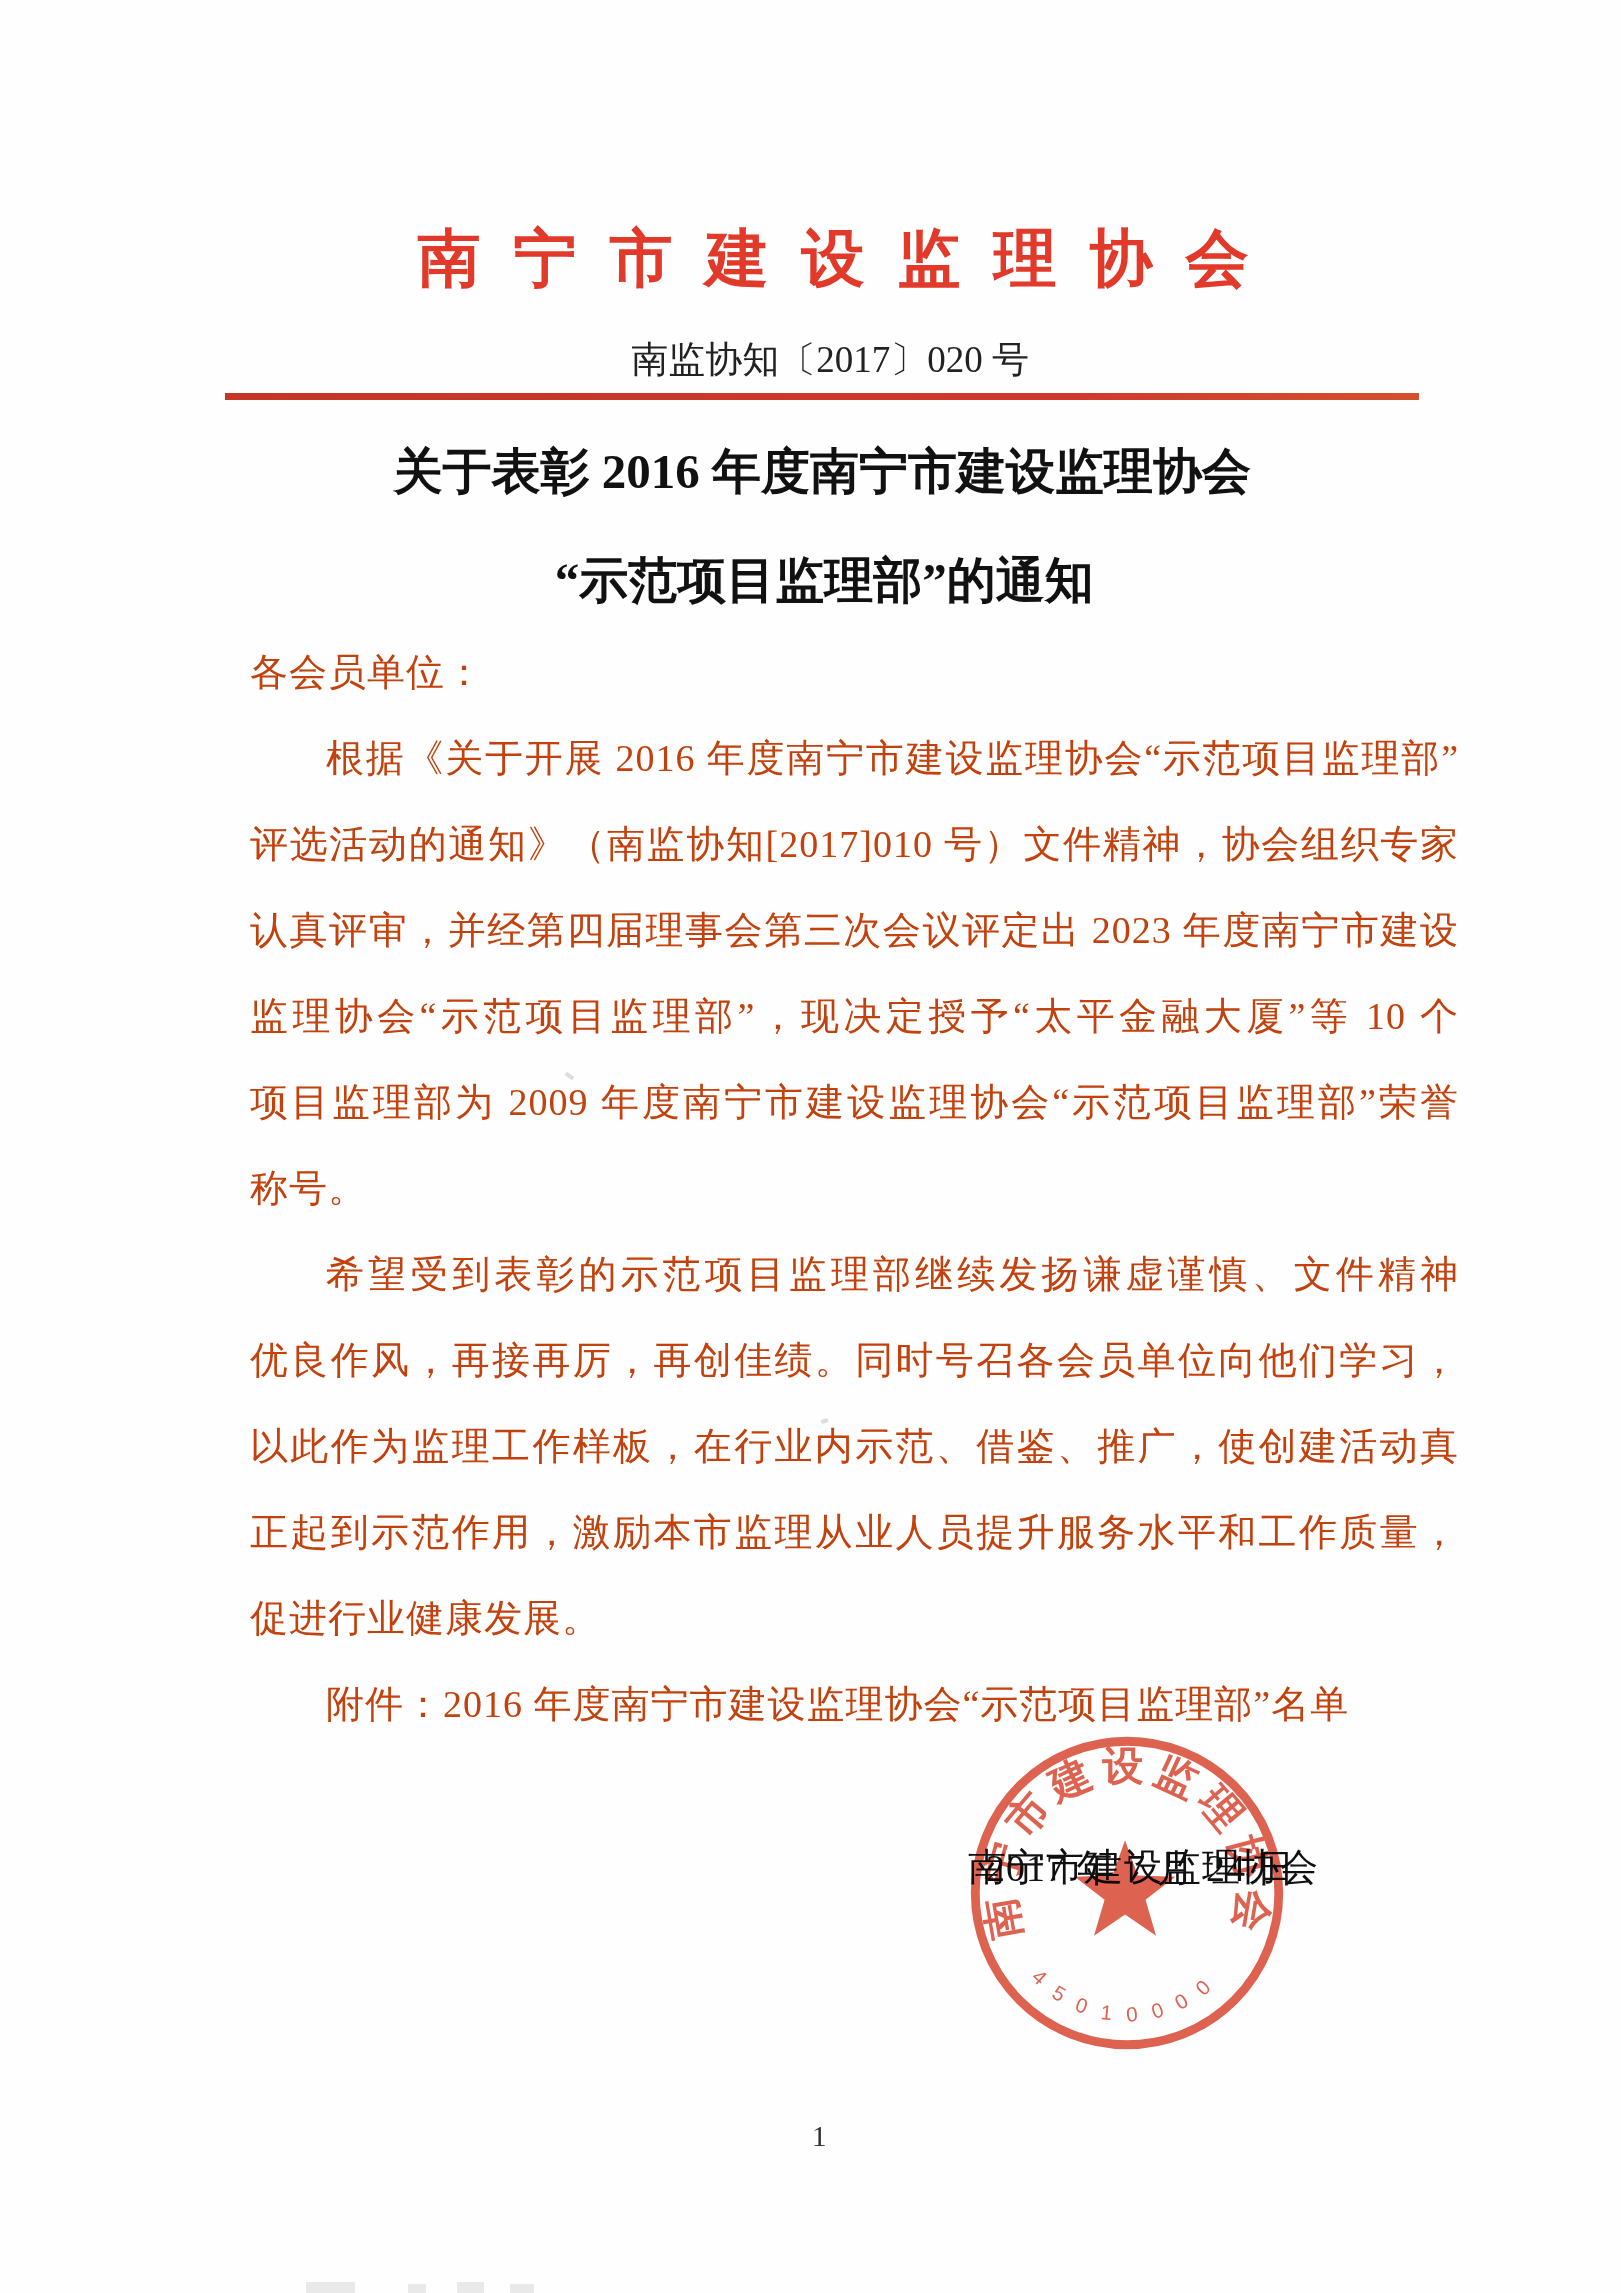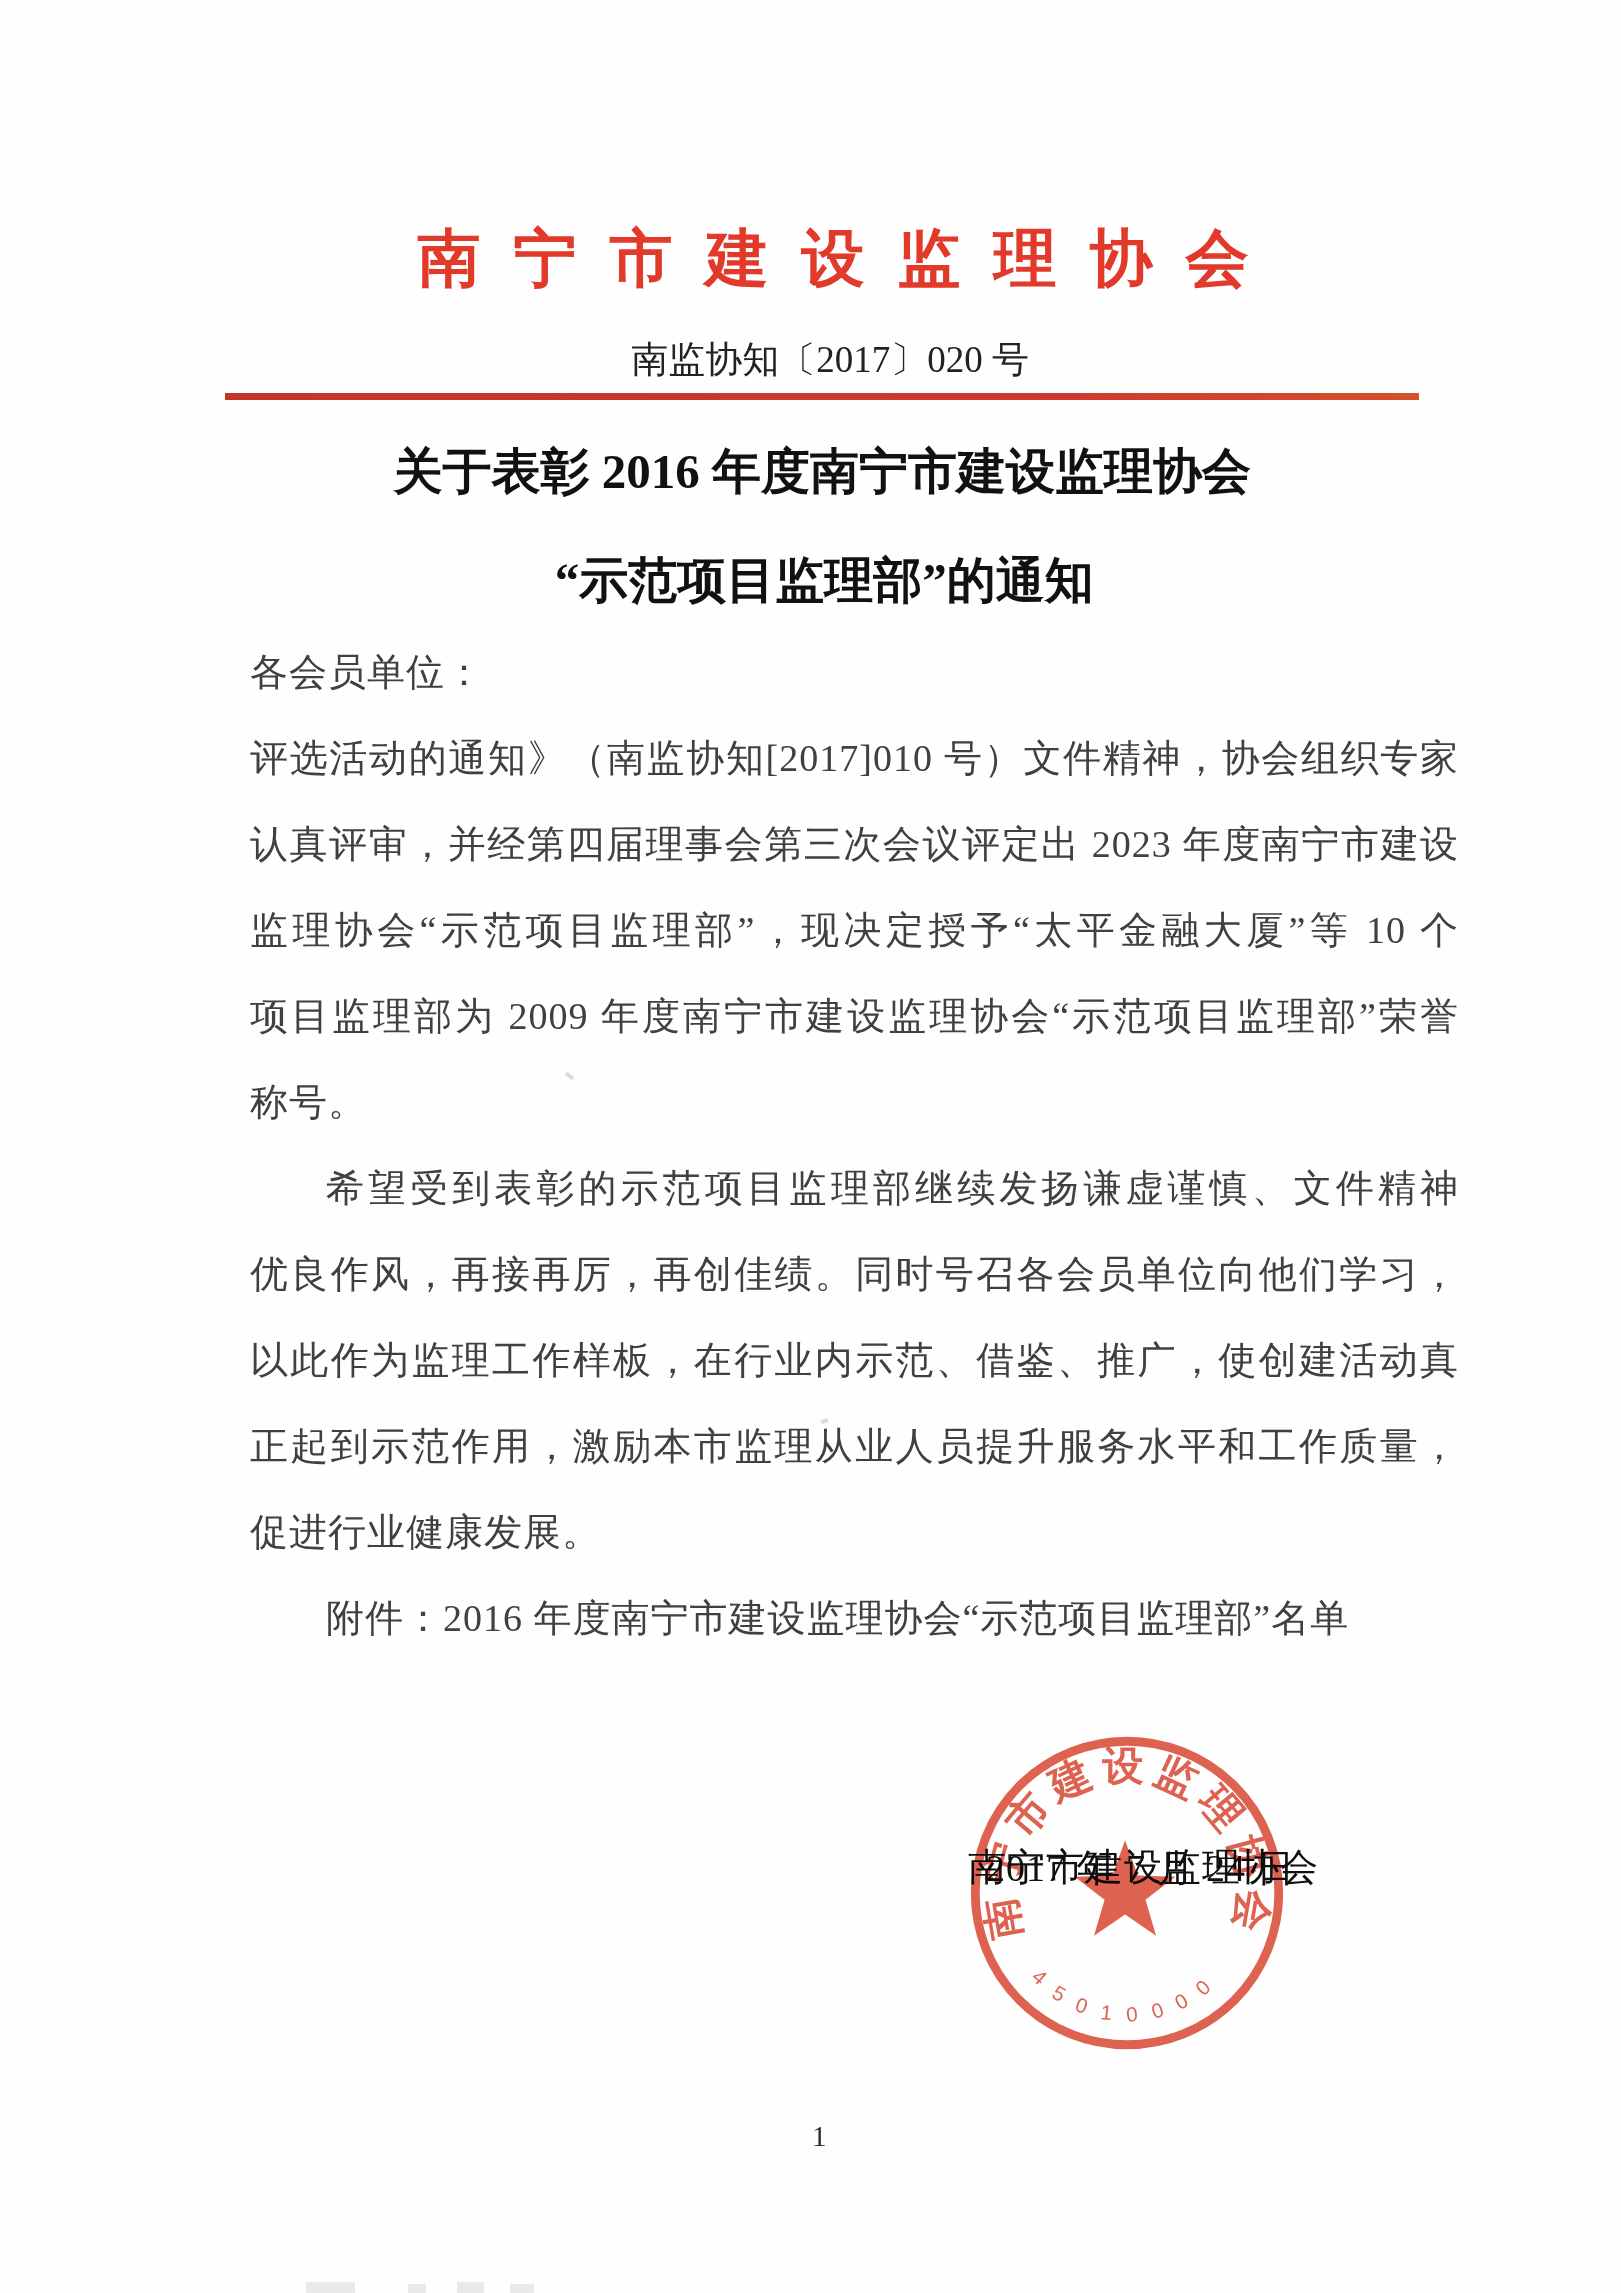--- a/index.html
+++ b/index.html
@@ -43,21 +43,21 @@
     font-size:49px;line-height:57px;
     color:#111;
     white-space:nowrap;
   }
   .title-1{top:443px;transform:translateX(11.8px);}
   .title-2{top:552px;transform:translateX(13.7px);}
   
   .body-block{
     position:absolute;left:250px;top:629px;width:1209px;
     font-size:38px;
-    color:#404040;
+    color:#c2410c;
   }
   .body-line{
     height:86px;line-height:86px;
     white-space:nowrap;
     letter-spacing:1px;
   }
   .body-line.indent{text-indent:76px;}
   .body-line.fill{
     white-space:normal;
     text-align:justify;
@@ -107,20 +107,21 @@
 
   <div class="doc-number">南监协知〔2017〕020 号</div>
 
   <div class="divider"></div>
 
   <div class="notice-title title-1">关于表彰 2016 年度南宁市建设监理协会</div>
   <div class="notice-title title-2">“示范项目监理部”的通知</div>
 
   <div class="body-block">
     <div class="body-line">各会员单位：</div>
+    <div class="body-line indent fill">根据《关于开展 2016 年度南宁市建设监理协会“示范项目监理部”</div>
     <div class="body-line fill">评选活动的通知》（南监协知[2017]010 号）文件精神，协会组织专家</div>
     <div class="body-line fill">认真评审，并经第四届理事会第三次会议评定出 2023 年度南宁市建设</div>
     <div class="body-line fill">监理协会“示范项目监理部”，现决定授予“太平金融大厦”等 10 个</div>
     <div class="body-line fill">项目监理部为 2009 年度南宁市建设监理协会“示范项目监理部”荣誉</div>
     <div class="body-line">称号。</div>
     <div class="body-line indent fill">希望受到表彰的示范项目监理部继续发扬谦虚谨慎、文件精神</div>
     <div class="body-line fill">优良作风，再接再厉，再创佳绩。同时号召各会员单位向他们学习，</div>
     <div class="body-line fill">以此作为监理工作样板，在行业内示范、借鉴、推广，使创建活动真</div>
     <div class="body-line fill">正起到示范作用，激励本市监理从业人员提升服务水平和工作质量，</div>
     <div class="body-line">促进行业健康发展。</div>

